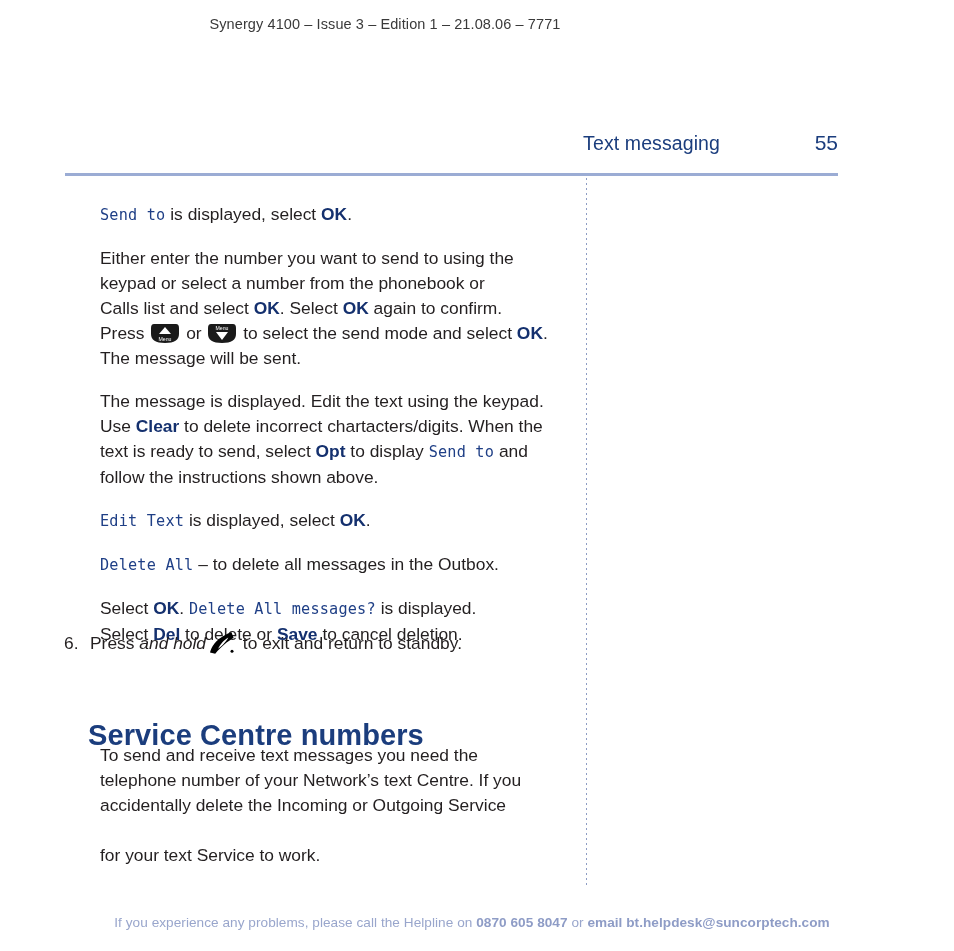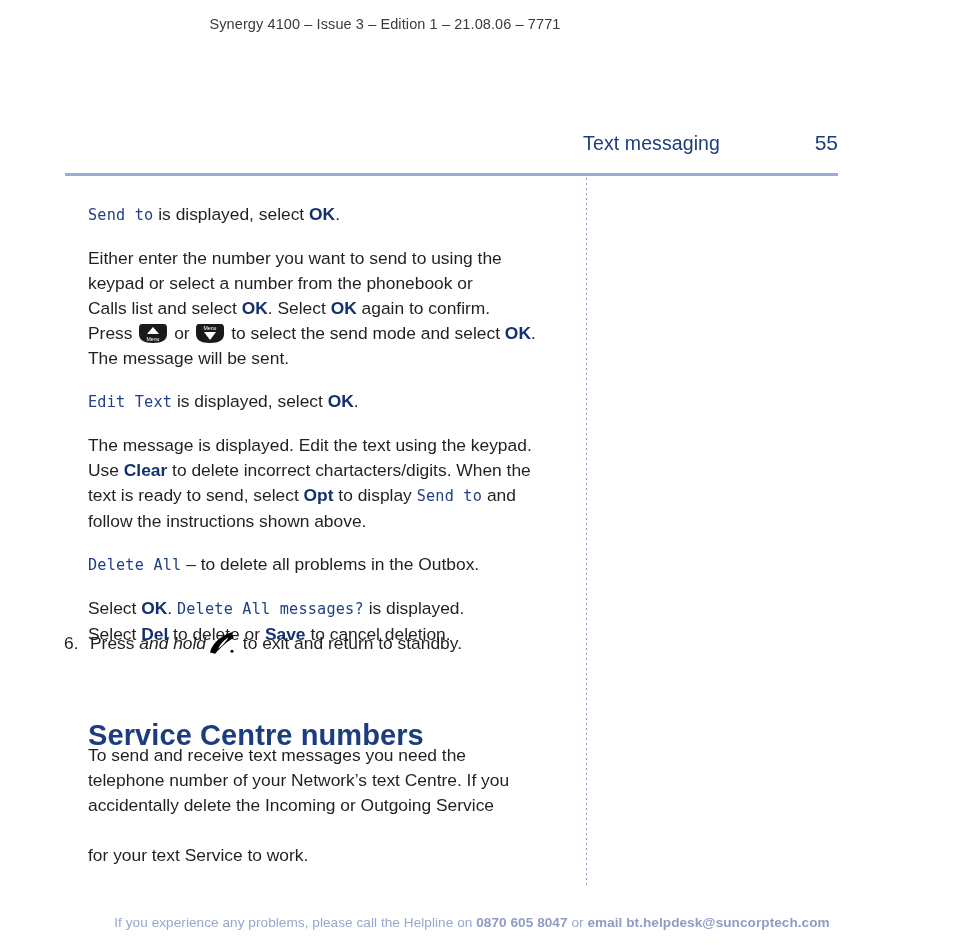--- a/index.html
+++ b/index.html
@@ -75,21 +75,21 @@
   .text-col {
     position: absolute;
     left: 88px;
     top: 202px;
     width: 500px;
     font-size: 17.4px;
     line-height: 25px;
     color: #231f20;
   }
   .para {
-    margin: 0 0 18px 0;
+    margin: 0 0 18px 12px;
   }
 
   b, .b {
     font-weight: bold;
     color: #14306e;
   }
   i, .i { font-style: italic; }
 
   
   .lcd {
@@ -202,30 +202,30 @@
     </span><span> or </span><span class="key-icon">
       <svg width="30" height="21" viewBox="0 0 30 21">
         <path d="M4 1 H26 Q29 1 29 5 V11 Q29 20 15 20 Q1 20 1 11 V5 Q1 1 4 1 Z" fill="#1a1a1a"></path>
         <text x="15" y="7" font-family="'Liberation Sans',sans-serif" font-size="5.2" fill="#ffffff" text-anchor="middle">Menu</text>
         <polygon points="9,9 21,9 15,17" fill="#ffffff"></polygon>
       </svg>
     </span><span> to select the send mode and select </span><b>OK</b><span>.</span><br>
     <span>The message will be sent.</span>
   </p>
 
-  <p class="para"><span class="lcd">Edit Text</span><span> is displayed, select </span><b>OK</b><span>.</span></p>
-
   <p class="para">
     <span>The message is displayed. Edit the text using the keypad.</span><br>
     <span>Use </span><b>Clear</b><span> to delete incorrect chartacters/digits. When the</span><br>
     <span>text is ready to send, select </span><b>Opt</b><span> to display </span><span class="lcd">Send to</span><span> and</span><br>
     <span>follow the instructions shown above.</span>
   </p>
 
-  <p class="para"><span class="lcd">Delete All</span><span> – to delete all problems in the Outbox.</span></p>
+  <p class="para"><span class="lcd">Edit Text</span><span> is displayed, select </span><b>OK</b><span>.</span></p>
+
+  <p class="para"><span class="lcd">Delete All</span><span> – to delete all messages in the Outbox.</span></p>
 
   <p class="para">
     <span>Select </span><b>OK</b><span>. </span><span class="lcd">Delete All messages?</span><span> is displayed.</span><br>
     <span>Select </span><b>Del</b><span> to delete or </span><b>Save</b><span> to cancel deletion.</span>
   </p>
 
 </div>
 
 <div class="list-item">
   <div class="list-num">6.</div>

